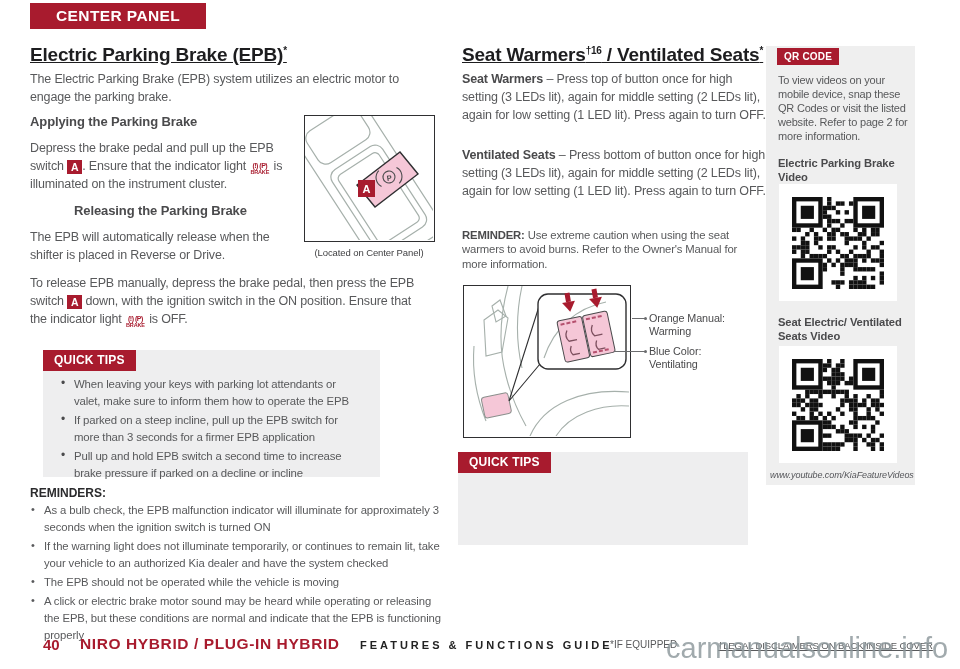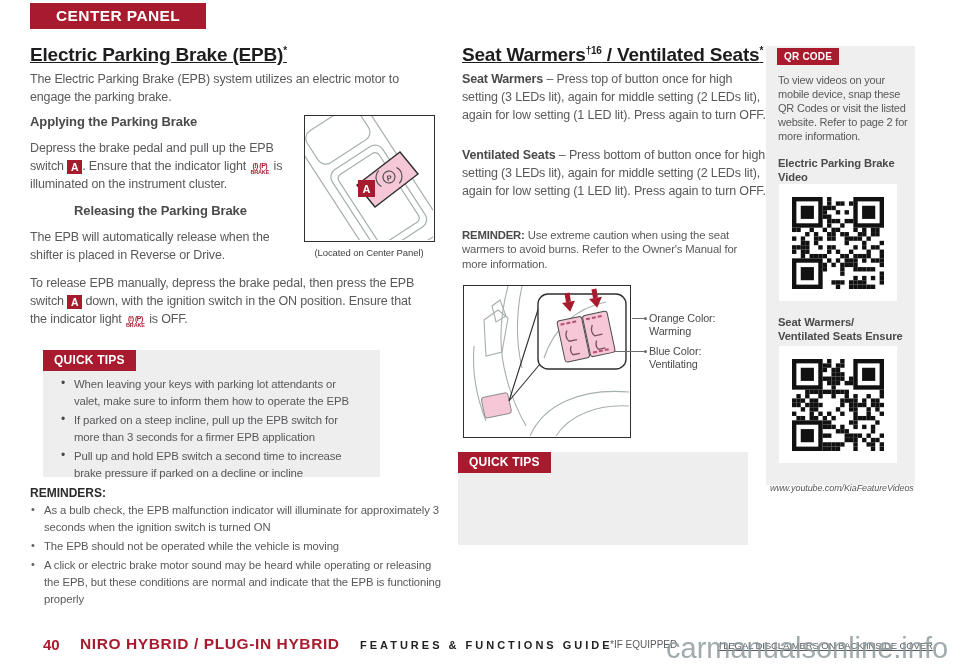--- a/index.html
+++ b/index.html
@@ -52,21 +52,21 @@
   .callout-label{position:absolute;font-size:10.8px;line-height:13px;color:var(--subhead);letter-spacing:-.1px;}
 
   .sidebar{left:766px;top:46px;width:149px;height:439px;background:#EFEFEF;}
   .sb-banner{position:absolute;left:11px;top:2px;height:17px;line-height:17px;padding:0 7px;
              background:var(--red);color:#fff;font-size:10px;font-weight:bold;letter-spacing:.2px;}
   .sb-intro{position:absolute;left:12px;top:28px;width:136px;font-size:11px;line-height:13.9px;letter-spacing:-.2px;}
   .sb-h{position:absolute;left:12px;width:130px;font-size:11.2px;line-height:13.5px;font-weight:bold;
         color:var(--subhead);letter-spacing:-.1px;}
   .qrbox{position:absolute;left:13px;width:118px;height:117px;background:#fff;
          display:flex;align-items:center;justify-content:center;}
-  .sb-url{position:absolute;left:4px;top:437px;width:140px;font-size:9px;font-style:italic;
+  .sb-url{position:absolute;left:4px;top:424px;width:140px;font-size:9px;font-style:italic;
           color:#55565a;text-align:left;letter-spacing:-.1px;}
 
   .pg-num{font-size:15px;font-weight:bold;color:var(--red);}
   .f-model{font-size:15.5px;font-weight:bold;color:var(--red);letter-spacing:.6px;}
   .f-guide{font-size:11px;font-weight:bold;color:#222;letter-spacing:3px;}
   .f-note{font-size:10px;color:var(--gray);}
   .f-legal{font-size:9.5px;color:var(--gray);letter-spacing:-.1px;text-decoration:underline;}
   .watermark{font-size:29px;color:#8D989C;opacity:.82;letter-spacing:0;white-space:nowrap;}
 </style>
 </head>
@@ -129,20 +129,21 @@
     <ul class="tips">
       <li>When leaving your keys with parking lot attendants or valet, make sure to inform them how to operate the EPB</li>
       <li>If parked on a steep incline, pull up the EPB switch for more than 3 seconds for a firmer EPB application</li>
       <li>Pull up and hold EPB switch a second time to increase brake pressure if parked on a decline or incline</li>
     </ul>
   </div>
 
   <div class="abs rem-h" style="left:30px;top:486px;">REMINDERS:</div>
   <ul class="rem abs" style="left:30px;top:502px;width:412px;">
     <li>As a bulb check, the EPB malfunction indicator will illuminate for approximately 3 seconds when the ignition switch is turned ON</li>
+    <li>If the warning light does not illuminate temporarily, or continues to remain lit, take your vehicle to an authorized Kia dealer and have the system checked</li>
     <li>The EPB should not be operated while the vehicle is moving</li>
     <li>A click or electric brake motor sound may be heard while operating or releasing the EPB, but these conditions are normal and indicate that the EPB is functioning properly</li>
   </ul>
 
   <h1 class="abs" style="left:462px;top:44px;"><span>Seat Warmers</span><sup>†16</sup><span> / Ventilated Seats</span><sup>*</sup></h1>
 
   <p class="abs" style="left:462px;top:70px;width:308px;"><b>Seat Warmers</b><span> – Press top of button once for high setting (3 LEDs lit), again for middle setting (2 LEDs lit), again for low setting (1 LED lit). Press again to turn OFF.</span></p>
 
   <p class="abs" style="left:462px;top:146px;width:308px;"><b>Ventilated Seats</b><span> – Press bottom of button once for high setting (3 LEDs lit), again for middle setting (2 LEDs lit), again for low setting (1 LED lit). Press again to turn OFF.</span></p>
 
@@ -196,21 +197,21 @@
         <g transform="rotate(-10 131 12)">
           <rect x="129" y="3" width="5" height="9"></rect>
             <polygon points="125,12 138,12 131.5,22"></polygon>
         </g>
       </g>
     </svg>
   </div>
 
   <div class="leader" style="left:632px;top:318px;width:13px;"></div>
   <div class="callout-label" style="left:649px;top:312px;">
-    <div>Orange Color:</div>
+    <div>Orange Manual:</div>
     <div>Warming</div>
   </div>
   <div class="leader" style="left:614px;top:351px;width:31px;"></div>
   <div class="callout-label" style="left:649px;top:345px;">
     <div>Blue Color:</div>
     <div>Ventilating</div>
   </div>
 
   <div class="abs graybox" style="left:458px;top:452px;width:290px;height:93px;box-sizing:border-box;padding:26px 12px 0 12px;">
     <div class="qt-banner">QUICK TIPS</div>
@@ -358,21 +359,21 @@
           <rect x="4.380952380952381" y="4.380952380952381" width="21.904761904761905" height="21.904761904761905" fill="#fff"></rect>
           <rect x="8.761904761904763" y="8.761904761904763" width="13.142857142857144" height="13.142857142857144" fill="#111"></rect>
           <rect x="61.33333333333334" y="0" width="30.66666666666667" height="30.66666666666667" fill="#111"></rect>
           <rect x="65.71428571428572" y="4.380952380952381" width="21.904761904761905" height="21.904761904761905" fill="#fff"></rect>
           <rect x="70.0952380952381" y="8.761904761904763" width="13.142857142857144" height="13.142857142857144" fill="#111"></rect>
           <rect x="0" y="61.33333333333334" width="30.66666666666667" height="30.66666666666667" fill="#111"></rect>
           <rect x="4.380952380952381" y="65.71428571428572" width="21.904761904761905" height="21.904761904761905" fill="#fff"></rect>
           <rect x="8.761904761904763" y="70.0952380952381" width="13.142857142857144" height="13.142857142857144" fill="#111"></rect>
         </svg>
       </div>
-    <div class="sb-h" style="top:270px;">Seat Warmers/ Ventilated Seats Ensure</div>
+    <div class="sb-h" style="top:270px;">Seat Electric/ Ventilated Seats Video</div>
     <div class="qrbox" style="top:300px;">
         <svg width="92" height="92" xmlns="http://www.w3.org/2000/svg">
           <rect x="35.04761904761905" y="0" width="4.380952380952381" height="4.380952380952381" fill="#111"></rect>
           <rect x="48.1904761904762" y="0" width="4.380952380952381" height="4.380952380952381" fill="#111"></rect>
           <rect x="30.66666666666667" y="4.380952380952381" width="4.380952380952381" height="4.380952380952381" fill="#111"></rect>
           <rect x="35.04761904761905" y="4.380952380952381" width="4.380952380952381" height="4.380952380952381" fill="#111"></rect>
           <rect x="43.80952380952381" y="4.380952380952381" width="4.380952380952381" height="4.380952380952381" fill="#111"></rect>
           <rect x="48.1904761904762" y="4.380952380952381" width="4.380952380952381" height="4.380952380952381" fill="#111"></rect>
           <rect x="30.66666666666667" y="8.761904761904763" width="4.380952380952381" height="4.380952380952381" fill="#111"></rect>
           <rect x="39.42857142857143" y="8.761904761904763" width="4.380952380952381" height="4.380952380952381" fill="#111"></rect>

